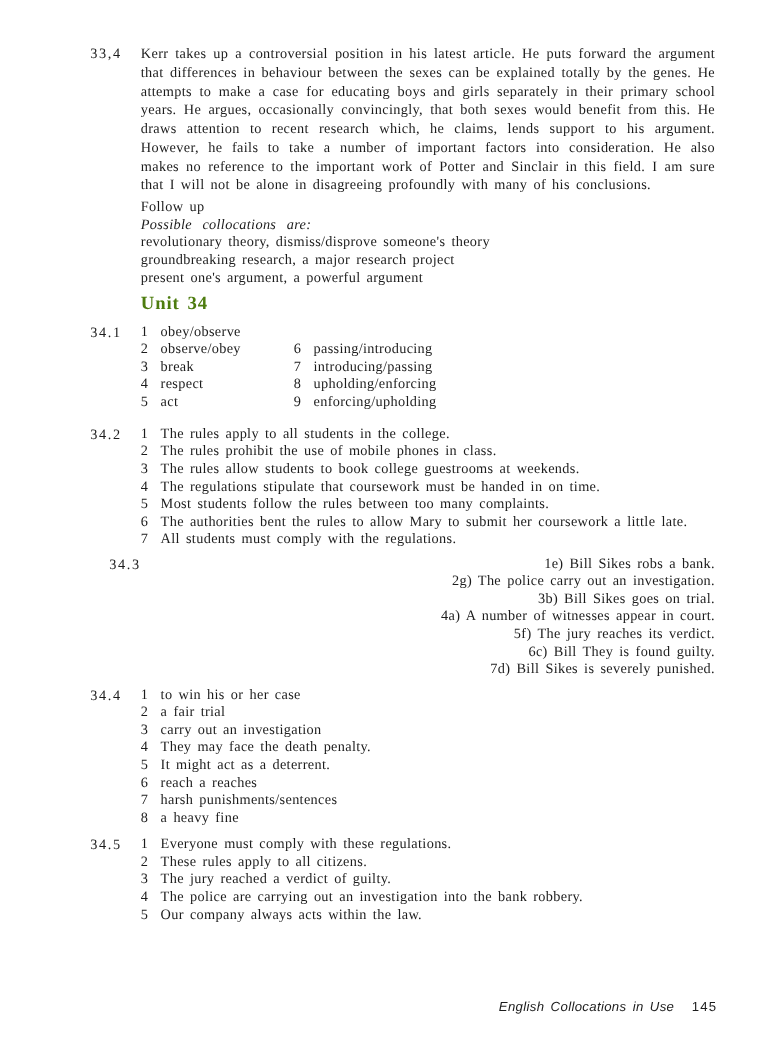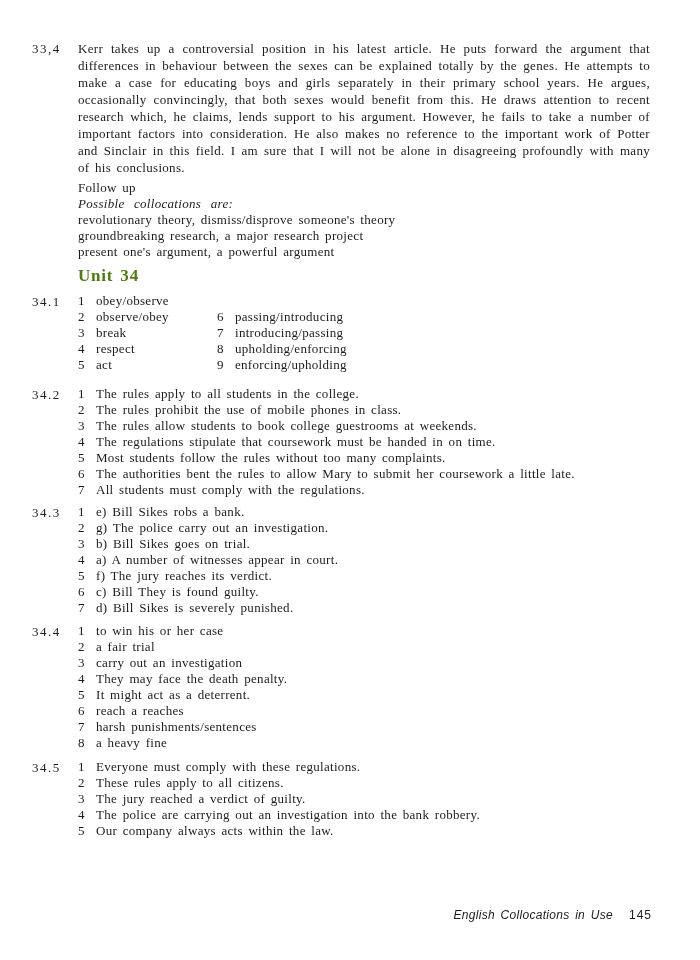--- a/index.html
+++ b/index.html
@@ -6,21 +6,21 @@
   body {
     width: 700px; height: 960px;
     background: #ffffff;
     font-family: "Liberation Serif", serif;
     color: #1c1c1c;
     position: relative;
     overflow: hidden;
   }
   .page {
     position: absolute; inset: 0;
-    padding: 40px 50px 0 32px;
+    padding: 40px 50px 0 82px;
     box-sizing: border-box;
   }
   .row { display: flex; }
   .label {
     flex: 0 0 46px;
     font-size: 13px;
     letter-spacing: 1.5px;
     line-height: 17px;
   }
   .content {
@@ -41,21 +41,21 @@
     margin: 0;
     font-family: Liberation Serif, serif;
     font-weight: bold;
     font-size: 17px;
     line-height: 20px;
     letter-spacing: 0.8px;
     color: #4d7c0f;
   }
   .s341 { margin-top: 7px; }
   .s342 { margin-top: 13px; }
-  .s343 { margin-top: 6px; }
+  .s343 { margin-top: 6px; text-align: right; }
   .s344 { margin-top: 7px; }
   .s345 { margin-top: 8px; }
   .cols { display: flex; align-items: flex-end; }
   .col1 { flex: 0 0 139px; }
   .col2 { flex: 1; }
   .li { white-space: nowrap; }
   .n { display: inline-block; width: 18px; }
   .footer {
     position: absolute;
     top: 908px; right: 48px;
@@ -115,21 +115,21 @@
     </div>
   </div>
 
   <div class="row s342">
     <div class="label">34.2</div>
     <div class="content">
       <div class="li"><span class="n">1</span><span class="t">The rules apply to all students in the college.</span></div>
       <div class="li"><span class="n">2</span><span class="t">The rules prohibit the use of mobile phones in class.</span></div>
       <div class="li"><span class="n">3</span><span class="t">The rules allow students to book college guestrooms at weekends.</span></div>
       <div class="li"><span class="n">4</span><span class="t">The regulations stipulate that coursework must be handed in on time.</span></div>
-      <div class="li"><span class="n">5</span><span class="t">Most students follow the rules without too many complaints.</span></div>
+      <div class="li"><span class="n">5</span><span class="t">Most students follow the rules between too many complaints.</span></div>
       <div class="li"><span class="n">6</span><span class="t">The authorities bent the rules to allow Mary to submit her coursework a little late.</span></div>
       <div class="li"><span class="n">7</span><span class="t">All students must comply with the regulations.</span></div>
     </div>
   </div>
 
   <div class="row s343">
     <div class="label">34.3</div>
     <div class="content">
       <div class="li"><span class="n">1</span><span class="t">e) Bill Sikes robs a bank.</span></div>
       <div class="li"><span class="n">2</span><span class="t">g) The police carry out an investigation.</span></div>

